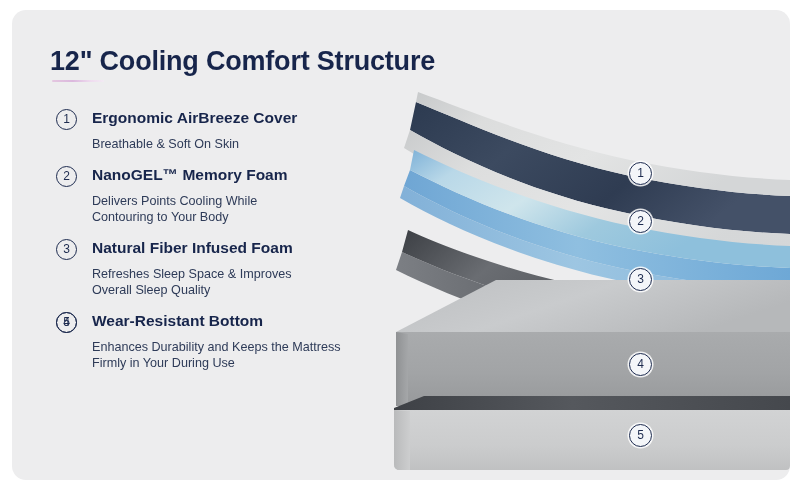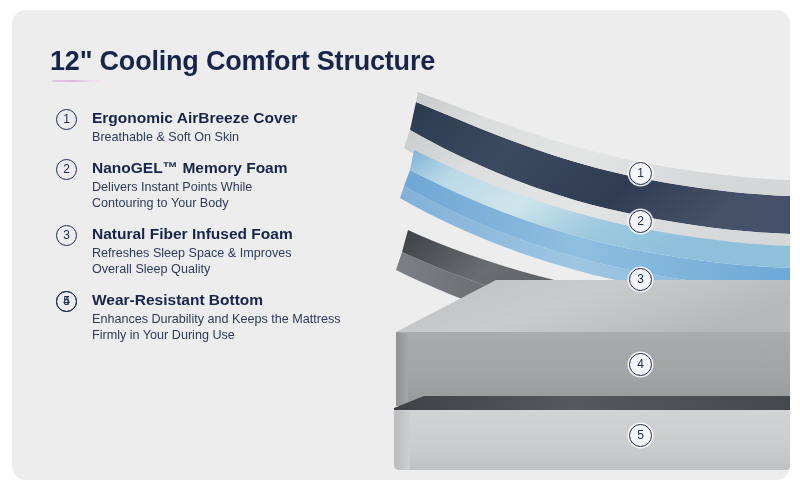--- a/index.html
+++ b/index.html
@@ -78,21 +78,21 @@
     font-size: 15.5px;
     font-weight: bold;
     color: #17254b;
     line-height: 20px;
     white-space: nowrap;
   }
   .feature-desc {
     font-size: 12.6px;
     color: #2e3b58;
     line-height: 16.5px;
-    margin-top: 1px;
+    margin-top: 8px;
     max-width: 320px;
   }
 
   
   #mattress {
     position: absolute;
     left: 378px;
     top: 74px;
     width: 400px;
     height: 386px;
@@ -127,21 +127,21 @@
 
     <div class="feature-item">
       <div class="feature-badge">1</div>
       <div class="feature-title">Ergonomic AirBreeze Cover</div>
       <div class="feature-desc">Breathable &amp; Soft On Skin</div>
     </div>
 
     <div class="feature-item">
       <div class="feature-badge">2</div>
       <div class="feature-title">NanoGEL™ Memory Foam</div>
-      <div class="feature-desc" style="max-width:215px">Delivers Instant Points While Contouring to Your Body</div>
+      <div class="feature-desc" style="max-width:215px">Delivers Points Cooling While Contouring to Your Body</div>
     </div>
 
     <div class="feature-item">
       <div class="feature-badge">3</div>
       <div class="feature-title">Natural Fiber Infused Foam</div>
       <div class="feature-desc" style="max-width:240px">Refreshes Sleep Space &amp; Improves Overall Sleep Quality</div>
     </div>
 
     <div class="feature-item">
       <div class="feature-badge">4</div>

